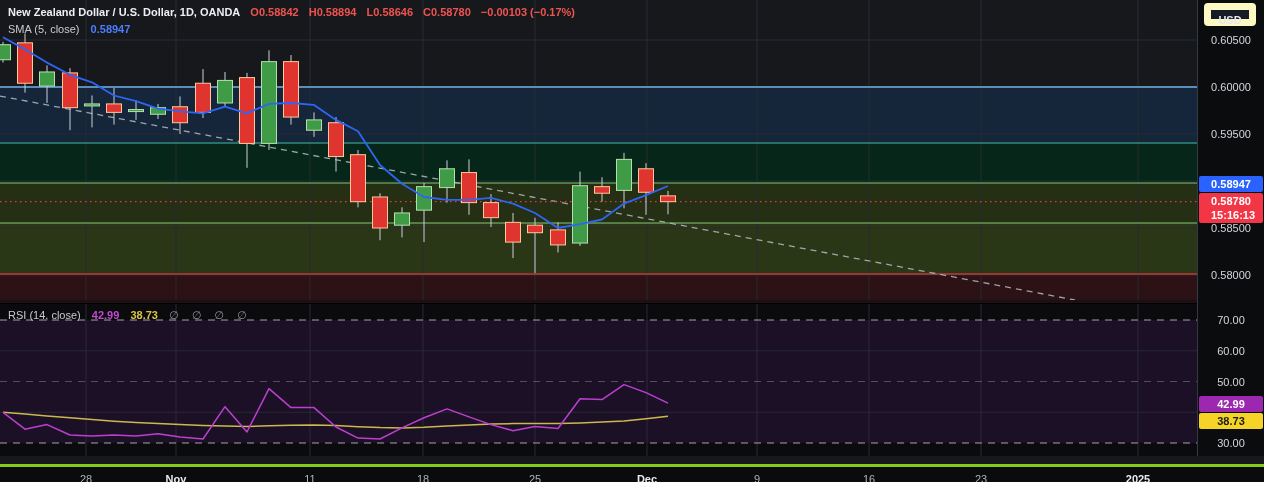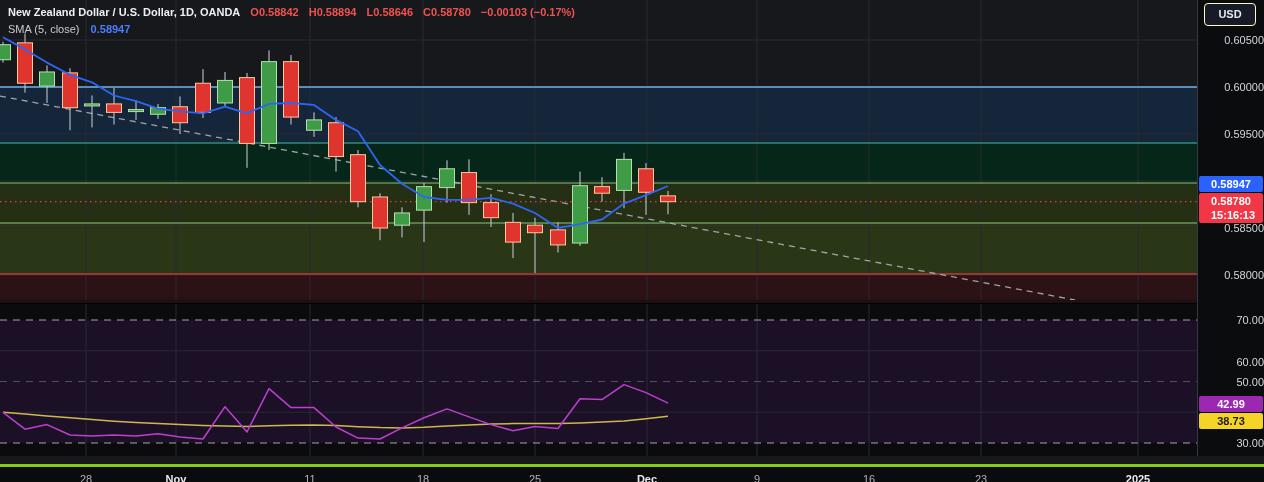--- a/index.html
+++ b/index.html
@@ -8,25 +8,25 @@
        font-family:"Liberation Sans","DejaVu Sans",sans-serif;-webkit-font-smoothing:antialiased;}
   #chart-col{position:absolute;left:0;top:0;width:1197px;height:482px;border-radius:12px;}
   svg{display:block;}
   #price-svg{position:absolute;left:0;top:0;}
   #pane-separator{position:absolute;left:0;top:300px;width:1197px;height:4px;background:#200e12;border-bottom:1px solid #000;cursor:row-resize;}
   #rsi-svg{position:absolute;left:0;top:304px;background:#0b0a0d;}
   #time-axis{position:absolute;left:0;top:464px;width:1264px;height:32px;background:#0a0b0d;border-top:3px solid #84cc16;}
   .time-label{position:absolute;top:6px;transform:translateX(-50%);font-size:11px;color:#aeb2ba;white-space:nowrap;}
   .time-label.strong{color:#e9ebf0;font-weight:bold;}
   #right-axis{position:absolute;left:1197px;top:0;width:67px;height:456px;background:#0b0c0e;border-left:1px solid #343946;}
-  .axis-label{position:absolute;left:0;width:100%;text-align:right;font-size:11px;color:#d3d6dc;transform:translateY(-50%);}
+  .axis-label{position:absolute;left:0;width:100%;text-align:center;font-size:11px;color:#d3d6dc;transform:translateY(-50%);}
   .badge{position:absolute;left:1px;width:64px;text-align:center;font-size:11px;font-weight:bold;color:#fff;
          border-radius:2px;line-height:16px;transform:translateY(-50%);}
   #price-badge{line-height:14px;padding:1px 12px;transform:none;}
-  #currency-button{position:absolute;left:6px;top:3px;width:52px;height:23px;background:#161b27;border:1px solid #fef9c3;
+  #currency-button{position:absolute;left:6px;top:3px;width:52px;height:23px;background:#161b27;border:7px solid #fef9c3;
          border-radius:4px;color:#e6e8ee;font-size:11px;font-weight:bold;text-align:center;line-height:21px;cursor:pointer;}
   .legend{position:absolute;z-index:5;white-space:nowrap;font-size:11px;}
   #legend-symbol{left:8px;top:6px;}
   #legend-symbol .sym{color:#eceff4;font-weight:bold;}
   #legend-symbol .val{color:#ef5350;font-weight:bold;margin-left:7px;}
   #legend-sma{left:8px;top:23px;color:#c8cbd1;text-align:center;}
   #legend-sma .val{color:#4a7dff;font-weight:bold;margin-left:8px;}
   #legend-rsi{left:8px;top:309px;color:#c8cbd1;}
   #legend-rsi .fast{color:#c44ad2;font-weight:bold;margin-left:8px;}
   #legend-rsi .slow{color:#d9c443;font-weight:bold;margin-left:8px;}
@@ -220,32 +220,38 @@
       <span class="val">O0.58842</span>
       <span class="val">H0.58894</span>
       <span class="val">L0.58646</span>
       <span class="val">C0.58780</span>
       <span class="val">−0.00103 (−0.17%)</span>
     </div>
     <div class="legend" id="legend-sma">
       <span>SMA (5, close)</span>
       <span class="val">0.58947</span>
     </div>
+    <div class="legend" id="legend-rsi">
+      <span>RSI (14, close)</span>
+      <span class="fast">42.99</span>
+      <span class="slow">38.73</span>
+      <span class="empty">∅ ∅ ∅ ∅</span>
+    </div>
   </div>
 
   <div id="right-axis">
     <div id="currency-button">USD</div>
     <div id="axis-labels">
         <div class="axis-label" style="top: 40px;">0.60500</div>
         <div class="axis-label" style="top: 87px;">0.60000</div>
         <div class="axis-label" style="top: 134px;">0.59500</div>
         <div class="axis-label" style="top: 228px;">0.58500</div>
         <div class="axis-label" style="top: 275px;">0.58000</div>
         <div class="axis-label" style="top: 320px;">70.00</div>
-        <div class="axis-label" style="top: 362px;">60.00</div>
+        <div class="axis-label" style="top: 351px;">60.00</div>
         <div class="axis-label" style="top: 382px;">50.00</div>
         <div class="axis-label" style="top: 443px;">30.00</div>
       </div>
     <div class="badge" id="sma-badge" style="top: 184px; background: rgb(41, 98, 255); color: rgb(255, 255, 255);">0.58947</div>
     <div class="badge" id="price-badge" style="top: 193px; background: rgb(242, 54, 69); color: rgb(255, 255, 255);">0.58780<br>15:16:13</div>
     <div class="badge" id="rsi-fast-badge" style="top: 404px; background: rgb(156, 39, 176); color: rgb(255, 255, 255);">42.99</div>
     <div class="badge" id="rsi-slow-badge" style="top: 421px; background: rgb(245, 211, 39); color: rgb(26, 26, 26);">38.73</div>
   </div>
 
   <div id="time-axis">

